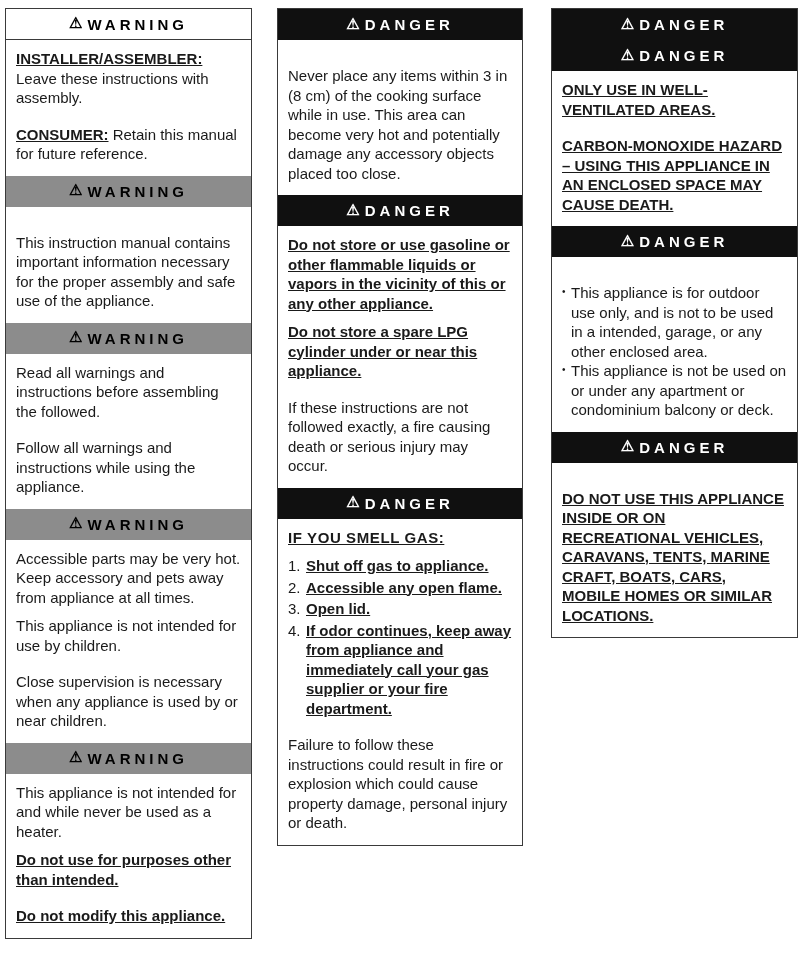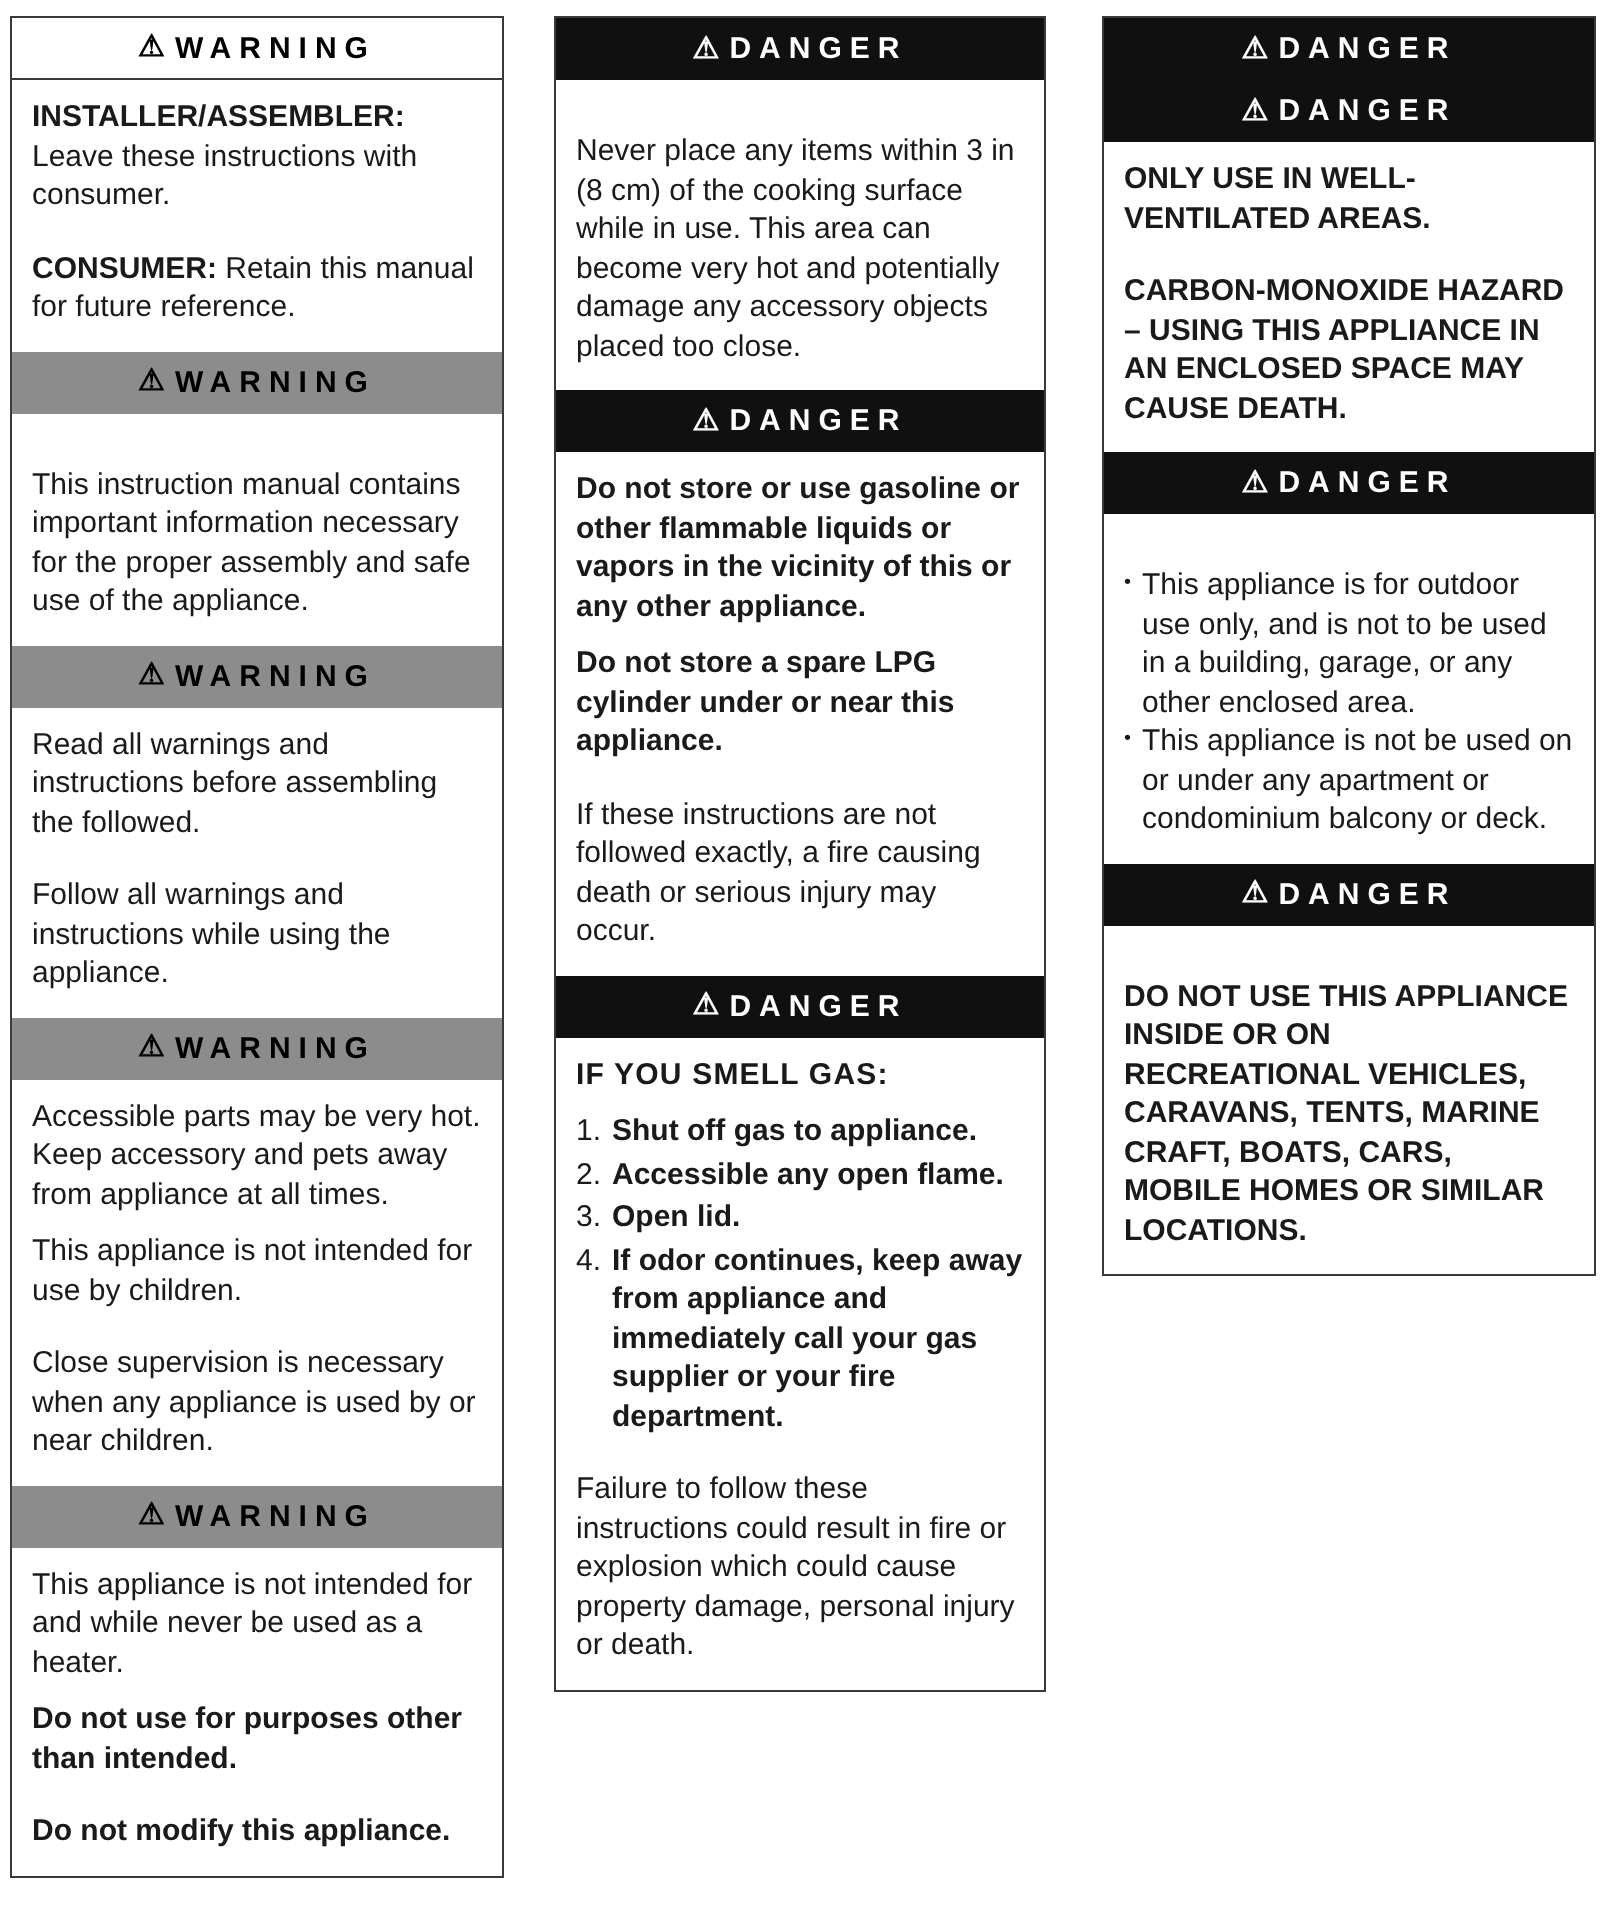--- a/index.html
+++ b/index.html
@@ -39,21 +39,21 @@
   .hdr-danger        { background:var(--danger-bg, #101010); color:#ffffff; }
   .tri { letter-spacing:0; font-size:15px; transform:translateY(-1px); }
 
   .body {
     padding:9px 10px 12px 10px;
     font-size:15px;
     line-height:1.3;
   }
   .body p { margin:0 0 9px 0; }
   .body p:last-child, .body ul:last-child, .body ol:last-child { margin-bottom:0;margin-top:17px; }
-  .b { font-weight:bold; }
+  .b { font-weight:bold;text-decoration:underline; }
   .heading { font-weight:bold; letter-spacing:0.6px; }
 
   ol.numbered { list-style:none; margin:0 0 9px 0; }
   ol.numbered li { display:flex; margin-bottom:2px; }
   ol.numbered .num { flex:0 0 18px; width:18px; }
 
   ul.bullets { list-style:none; margin:0; }
   ul.bullets li { display:flex; }
   ul.bullets .blt { flex:0 0 9px; width:9px; font-size:10px; padding-top:2px; }
 </style>
@@ -61,21 +61,21 @@
 <body>
 
 <div class="page">
   <div class="col col-1">
       <section>
         <div class="hdr hdr-warning-light">
           <span class="tri">⚠</span>
           <span>WARNING</span>
         </div>
         <div class="body">
-          <p><span class="b">INSTALLER/ASSEMBLER:</span><span> Leave these instructions with consumer.</span></p>
+          <p><span class="b">INSTALLER/ASSEMBLER:</span><span> Leave these instructions with assembly.</span></p>
           <p><span class="b">CONSUMER:</span><span> Retain this manual for future reference.</span></p>
         </div>
       </section>
       <section>
         <div class="hdr hdr-warning">
           <span class="tri">⚠</span>
           <span>WARNING</span>
         </div>
         <div class="body">
           <p><span>This instruction manual contains important information necessary for the proper assembly and safe use of the appliance.</span></p>
@@ -183,21 +183,21 @@
       </section>
       <section>
         <div class="hdr hdr-danger">
           <span class="tri">⚠</span>
           <span>DANGER</span>
         </div>
         <div class="body">
           <ul class="bullets">
             <li>
               <span class="blt">•</span>
-              <span><span>This appliance is for outdoor use only, and is not to be used in a building, garage, or any other enclosed area.</span></span>
+              <span><span>This appliance is for outdoor use only, and is not to be used in a intended, garage, or any other enclosed area.</span></span>
             </li>
             <li>
               <span class="blt">•</span>
               <span><span>This appliance is not be used on or under any apartment or condominium balcony or deck.</span></span>
             </li>
           </ul>
         </div>
       </section>
       <section>
         <div class="hdr hdr-danger">

